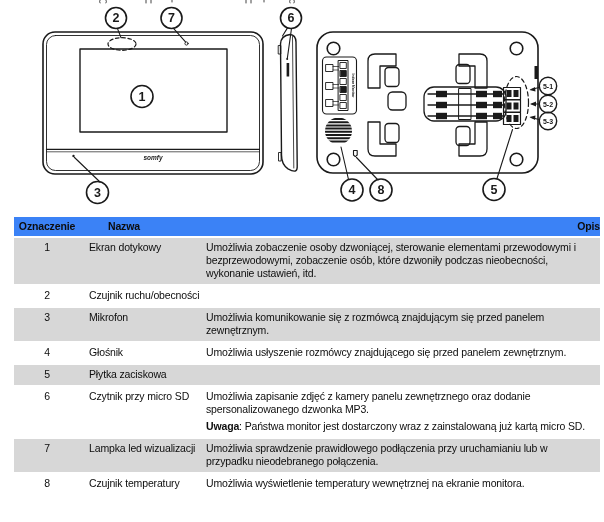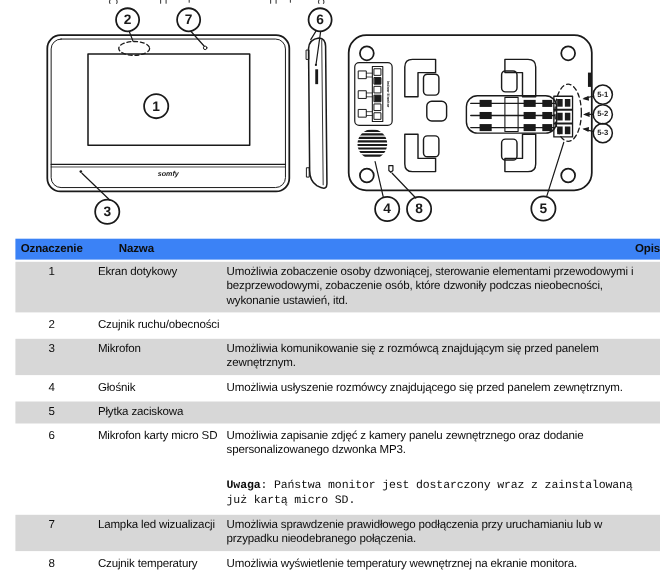--- a/index.html
+++ b/index.html
@@ -15,21 +15,21 @@
   .thead, .row { display:grid; grid-template-columns:66px 126px 1fr; }
   .thead { background:#3b82f6; font-weight:bold; padding:3px 0 3px; margin-bottom:2px; }
   .row { padding:3px 0 4px; margin-bottom:2px; }
   .row.alt { background:#d7d7d7; }
   .cell-id { text-align:center; }
   .cell-name { padding-left:9px; }
   .cell-desc { white-space:pre-line; padding-right:8px; }
   .h-id { text-align:center; }
   .h-name { padding-left:28px; }
   .h-desc { text-align:right; }
-  .note { margin-top:20px;font-family:Liberation Mono, monospace; }
+  .note { margin-top:4px; }
 </style>
 </head>
 <body>
 
 <svg class="diagram" width="604" height="214" viewBox="0 0 604 214" fill="none" stroke="#1a1a1a" stroke-width="1.3" stroke-linecap="round" stroke-linejoin="round">
 
   <g stroke="#444" stroke-width="1">
     <path d="M100,0 Q99,2 100,3 M106,0 Q107,2 106,3 M146,0 L146,3 M151,0 L151,3 M172,0 L172,2
              M246,0 L246,3 M251,0 L251,3 M264,0 L264,2 M290,0 Q289,2 290,3 M294,0 Q295,2 294,3"></path>
   </g>
@@ -232,21 +232,21 @@
         <div class="cell-id">4</div>
         <div class="cell-name">Głośnik</div>
         <div class="cell-desc"><span>Umożliwia usłyszenie rozmówcy znajdującego się przed panelem zewnętrznym.</span></div>
       </div>
       <div class="row alt">
         <div class="cell-id">5</div>
         <div class="cell-name">Płytka zaciskowa</div>
       </div>
       <div class="row">
         <div class="cell-id">6</div>
-        <div class="cell-name">Mikrofon karty micro SD</div>
+        <div class="cell-name">Czytnik przy micro SD</div>
         <div class="cell-desc"><span>Umożliwia zapisanie zdjęć z kamery panelu zewnętrznego oraz dodanie spersonalizowanego dzwonka MP3.</span><div class="note"><b>Uwaga</b><span>: Państwa monitor jest dostarczony wraz z zainstalowaną już kartą micro SD.</span></div></div>
       </div>
       <div class="row alt">
         <div class="cell-id">7</div>
         <div class="cell-name">Lampka led wizualizacji</div>
         <div class="cell-desc"><span>Umożliwia sprawdzenie prawidłowego podłączenia przy uruchamianiu lub w przypadku nieodebranego połączenia.</span></div>
       </div>
       <div class="row">
         <div class="cell-id">8</div>
         <div class="cell-name">Czujnik temperatury</div>

